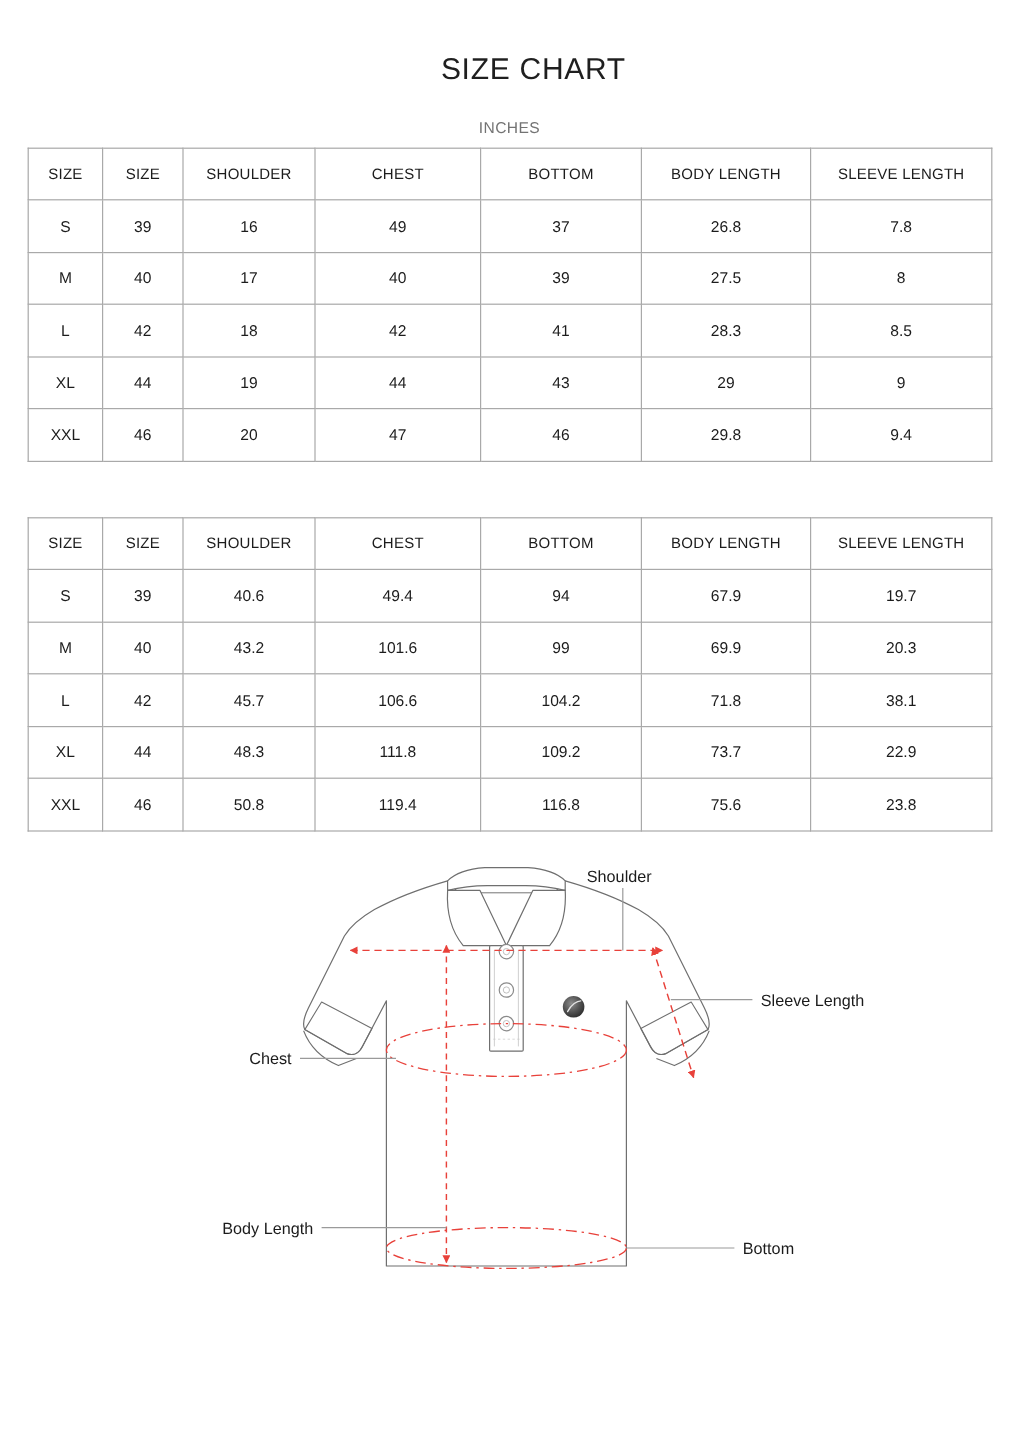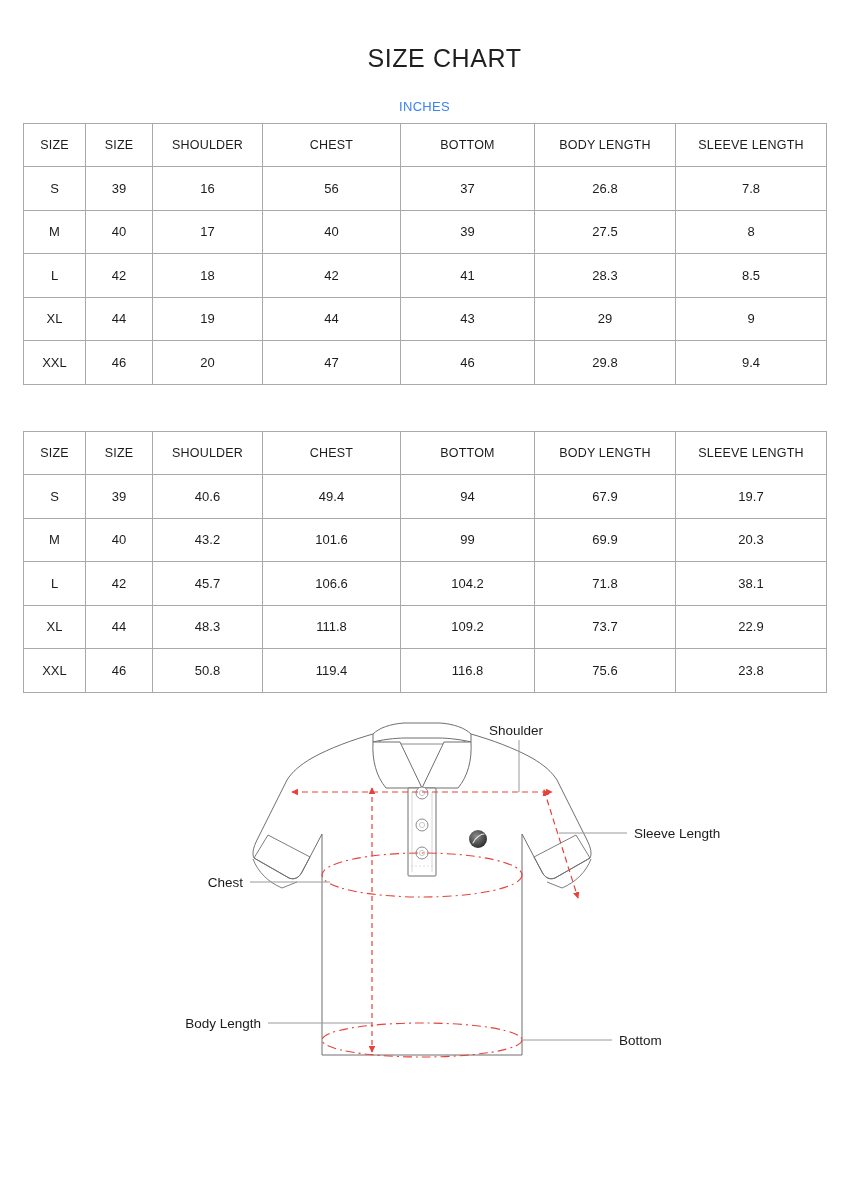--- a/index.html
+++ b/index.html
@@ -33,21 +33,21 @@
 
   
   .unit-caption {
     position: absolute;
     left: 0;
     width: 849px;
     text-align: center;
     font-size: 13px;
     font-weight: 400;
     letter-spacing: 0.3px;
-    color: #3b82f6;
+    color: #737373;
   }
   #caption-inches { top: 99px; }
   #caption-cm { top: 406px; margin-top: 26px; }
 
   
   .size-table {
     position: absolute;
     left: 23px;
     width: 803px;
     border-collapse: collapse;
@@ -125,21 +125,21 @@
       <th>BOTTOM</th>
       <th>BODY LENGTH</th>
       <th>SLEEVE LENGTH</th>
     </tr>
   </thead>
   <tbody>
     <tr>
       <td>S</td>
       <td>39</td>
       <td>16</td>
-      <td>56</td>
+      <td>49</td>
       <td>37</td>
       <td>26.8</td>
       <td>7.8</td>
     </tr>
     <tr>
       <td>M</td>
       <td>40</td>
       <td>17</td>
       <td>40</td>
       <td>39</td>

